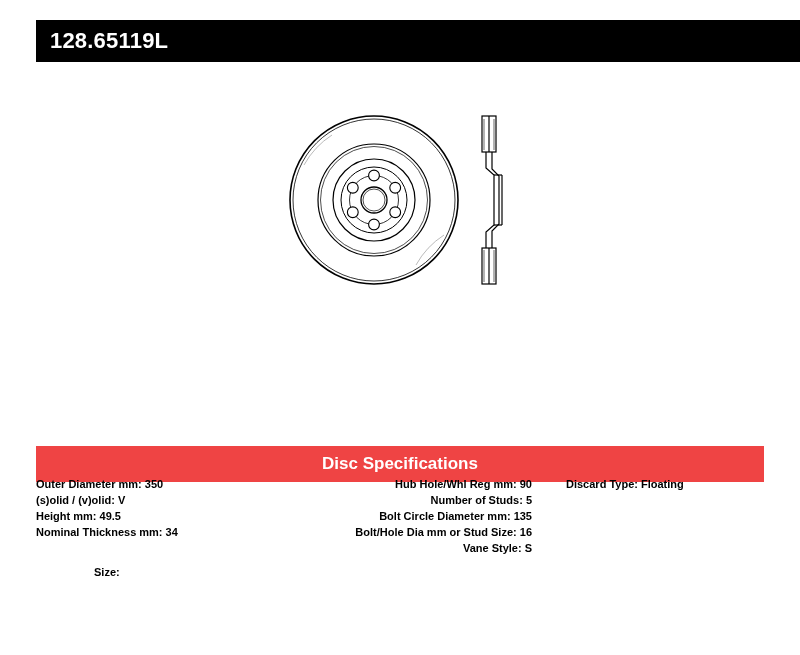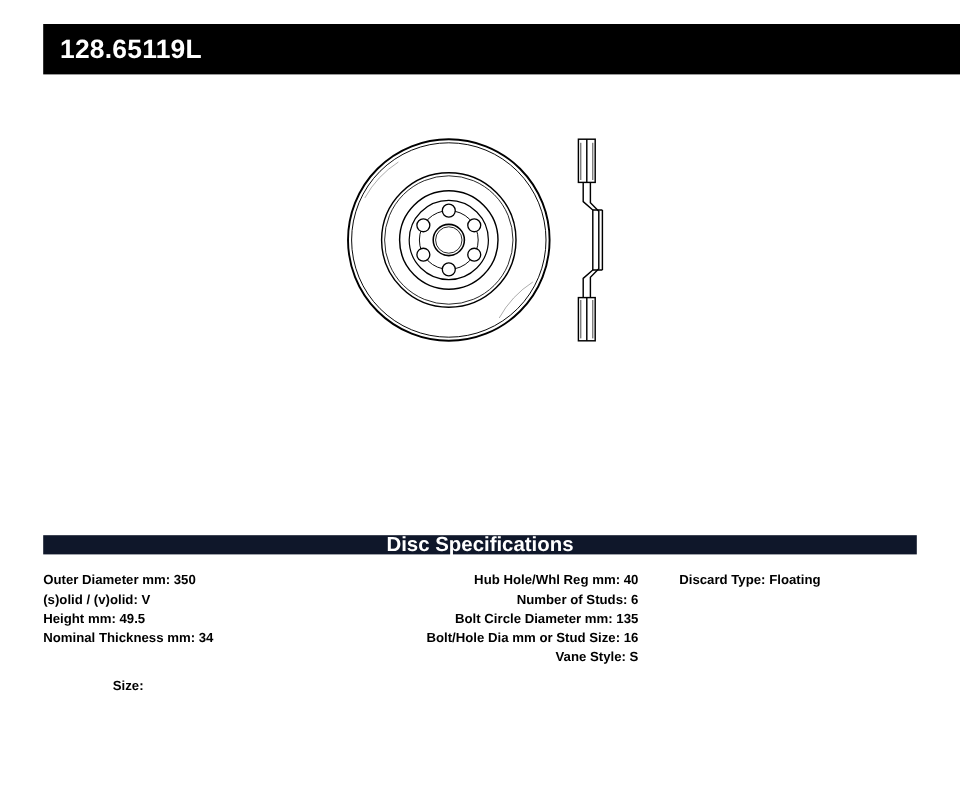--- a/index.html
+++ b/index.html
@@ -61,22 +61,22 @@
     left: 432px;
     top: 35px;
   }
 
   
   .spec-title-bar {
     position: absolute;
     left: 36px;
     top: 446px;
     width: 728px;
-    height: 16px;
-    background: #0f172a;
+    height: 36px;
+    background: #ef4444;
     display: flex;
     align-items: center;
     justify-content: center;
   }
   .spec-title {
     color: #ffffff;
     font-size: 17px;
     font-weight: bold;
   }
 
@@ -205,22 +205,22 @@
 </div>
 
 <div class="spec-columns">
   <div class="col col-left">
     <div class="spec-row">Outer Diameter mm: 350</div>
     <div class="spec-row">(s)olid / (v)olid: V</div>
     <div class="spec-row">Height mm: 49.5</div>
     <div class="spec-row">Nominal Thickness mm: 34</div>
   </div>
   <div class="col col-mid">
-    <div class="spec-row">Hub Hole/Whl Reg mm: 40</div>
-    <div class="spec-row">Number of Studs: 6</div>
+    <div class="spec-row">Hub Hole/Whl Reg mm: 90</div>
+    <div class="spec-row">Number of Studs: 5</div>
     <div class="spec-row">Bolt Circle Diameter mm: 135</div>
     <div class="spec-row">Bolt/Hole Dia mm or Stud Size: 16</div>
     <div class="spec-row">Vane Style: S</div>
   </div>
   <div class="col col-right">
     <div class="spec-row">Discard Type: Floating</div>
   </div>
 </div>
 
 <div class="note-area">

